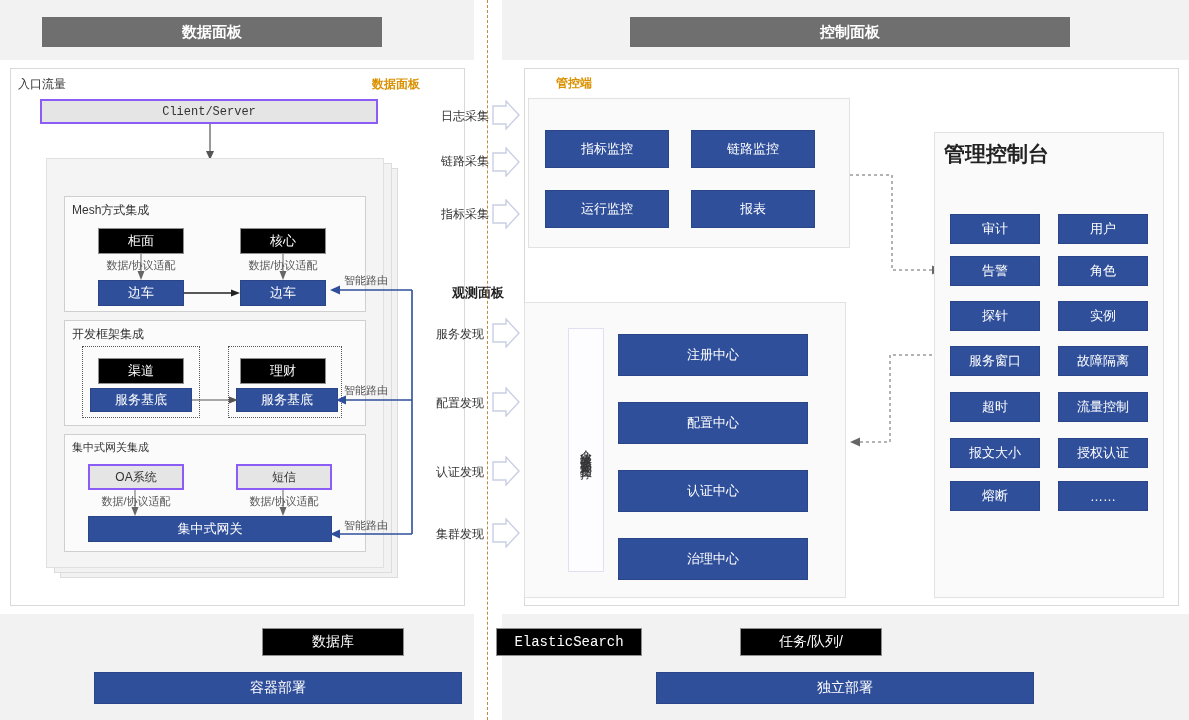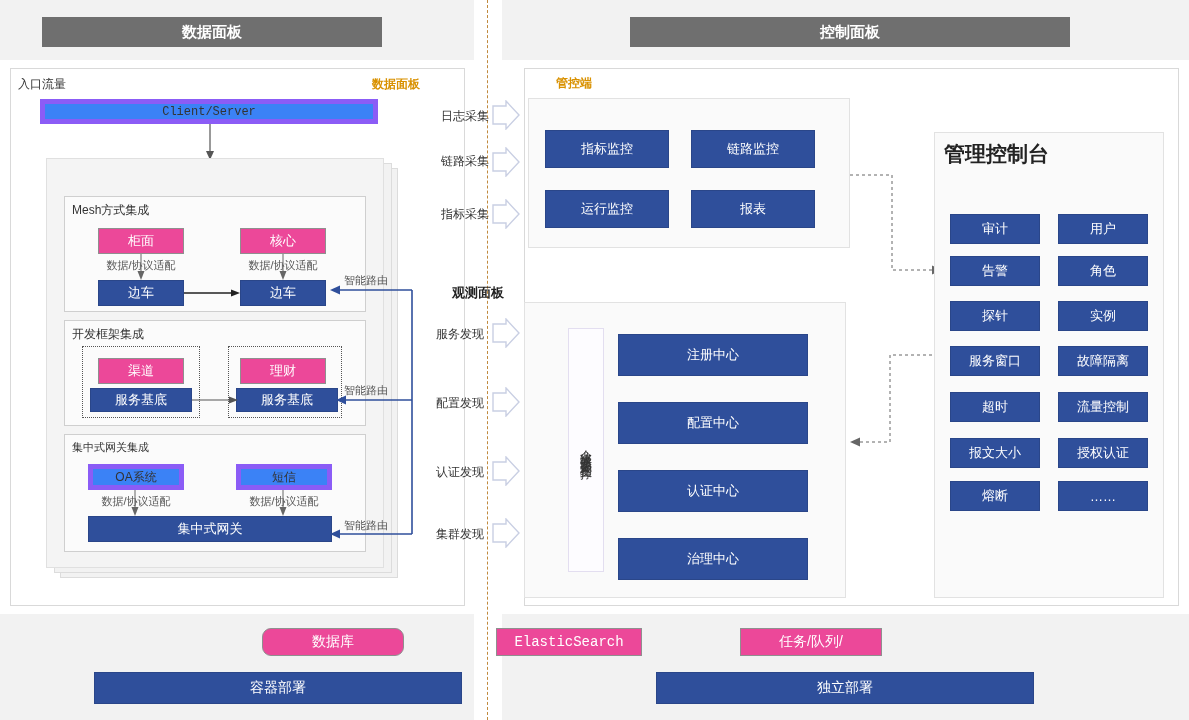--- a/index.html
+++ b/index.html
@@ -22,22 +22,22 @@
   
   .panel{background:#ffffff;border:1px solid #d9d9d9;}
   .panel-light{background:#fafafa;border:1px solid #e2e2e2;}
   .panel-inner{background:#f7f7f7;border:1px solid #e0e0e0;}
 
   .label-orange{color:#d99100;font-size:12px;}
   .label-small{font-size:12px;color:#333;}
   .label-tiny{font-size:11px;color:#555;}
 
   .blue-box{background:#2f4f9b;color:#fff;border:1px solid #2a4689;font-size:13px;}
-  .gray-box{background:#ec4899;color:#fff;border:1px solid #8f8f8f;font-size:13px;}
-  .lgray-box{background:#3b82f6;color:#333;border:5px solid #8b5cf6;font-size:12px;}
+  .gray-box{background:#000000;color:#fff;border:1px solid #8f8f8f;font-size:13px;}
+  .lgray-box{background:#e5e5e5;color:#333;border:2px solid #8b5cf6;font-size:12px;}
   .white-box{background:#ffffff;border:1px solid #cfcfcf;font-size:12px;}
 
   .dotted-box{border:1px dotted #555;background:transparent;}
   .divider-v{border-left:1px dashed #c08a3e;}
 
   .mono{font-family:"Liberation Mono", monospace;}
 
   .vtext{writing-mode:vertical-rl;text-orientation:upright;letter-spacing:2px;font-size:12px;color:#333;line-height:16px;}
   .stack-card{background:#f2f2f2;border:1px solid #dcdcdc;}
 </style>
@@ -234,18 +234,18 @@
 
 <div class="abs blue-box center" style="left:950px;top:438px;width:90px;height:30px;">报文大小</div>
 <div class="abs blue-box center" style="left:1058px;top:438px;width:90px;height:30px;">授权认证</div>
 
 <div class="abs blue-box center" style="left:950px;top:481px;width:90px;height:30px;">熔断</div>
 <div class="abs blue-box center" style="left:1058px;top:481px;width:90px;height:30px;">……</div>
 
 <div class="abs banner-wrap" style="left:0;top:614px;width:474px;height:106px;"></div>
 <div class="abs banner-wrap" style="left:502px;top:614px;width:687px;height:106px;"></div>
 
-<div class="abs gray-box center" style="left:262px;top:628px;width:142px;height:28px;font-size:14px;border-radius:9px;">数据库</div>
+<div class="abs gray-box center" style="left:262px;top:628px;width:142px;height:28px;font-size:14px;">数据库</div>
 <div class="abs gray-box center mono" style="left:496px;top:628px;width:146px;height:28px;font-size:14px;">ElasticSearch</div>
 <div class="abs gray-box center" style="left:740px;top:628px;width:142px;height:28px;font-size:14px;">任务/队列/</div>
 
 <div class="abs blue-box center" style="left:94px;top:672px;width:368px;height:32px;font-size:14px;">容器部署</div>
 <div class="abs blue-box center" style="left:656px;top:672px;width:378px;height:32px;font-size:14px;">独立部署</div>
 
 </body></html>

